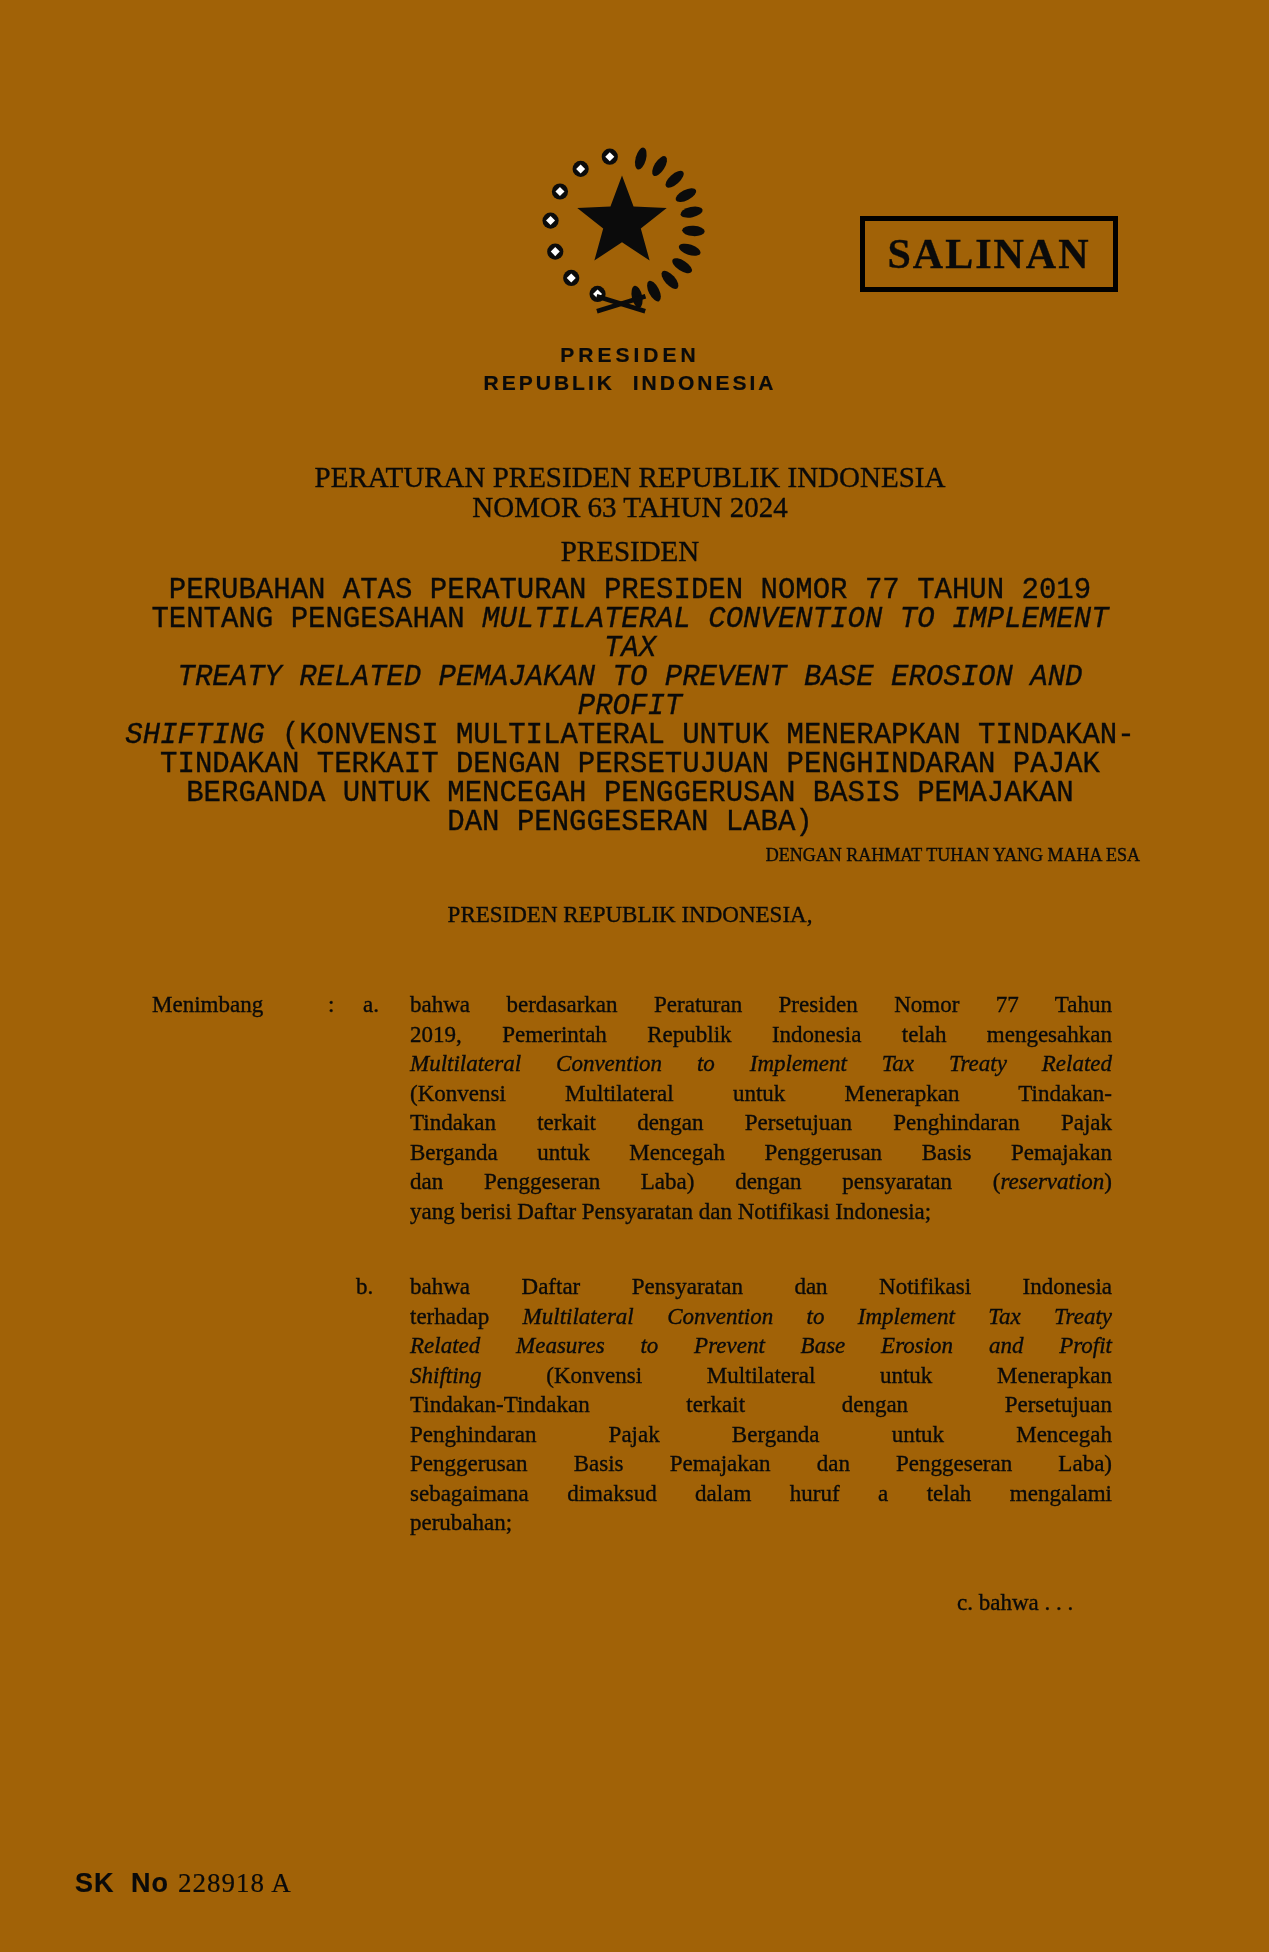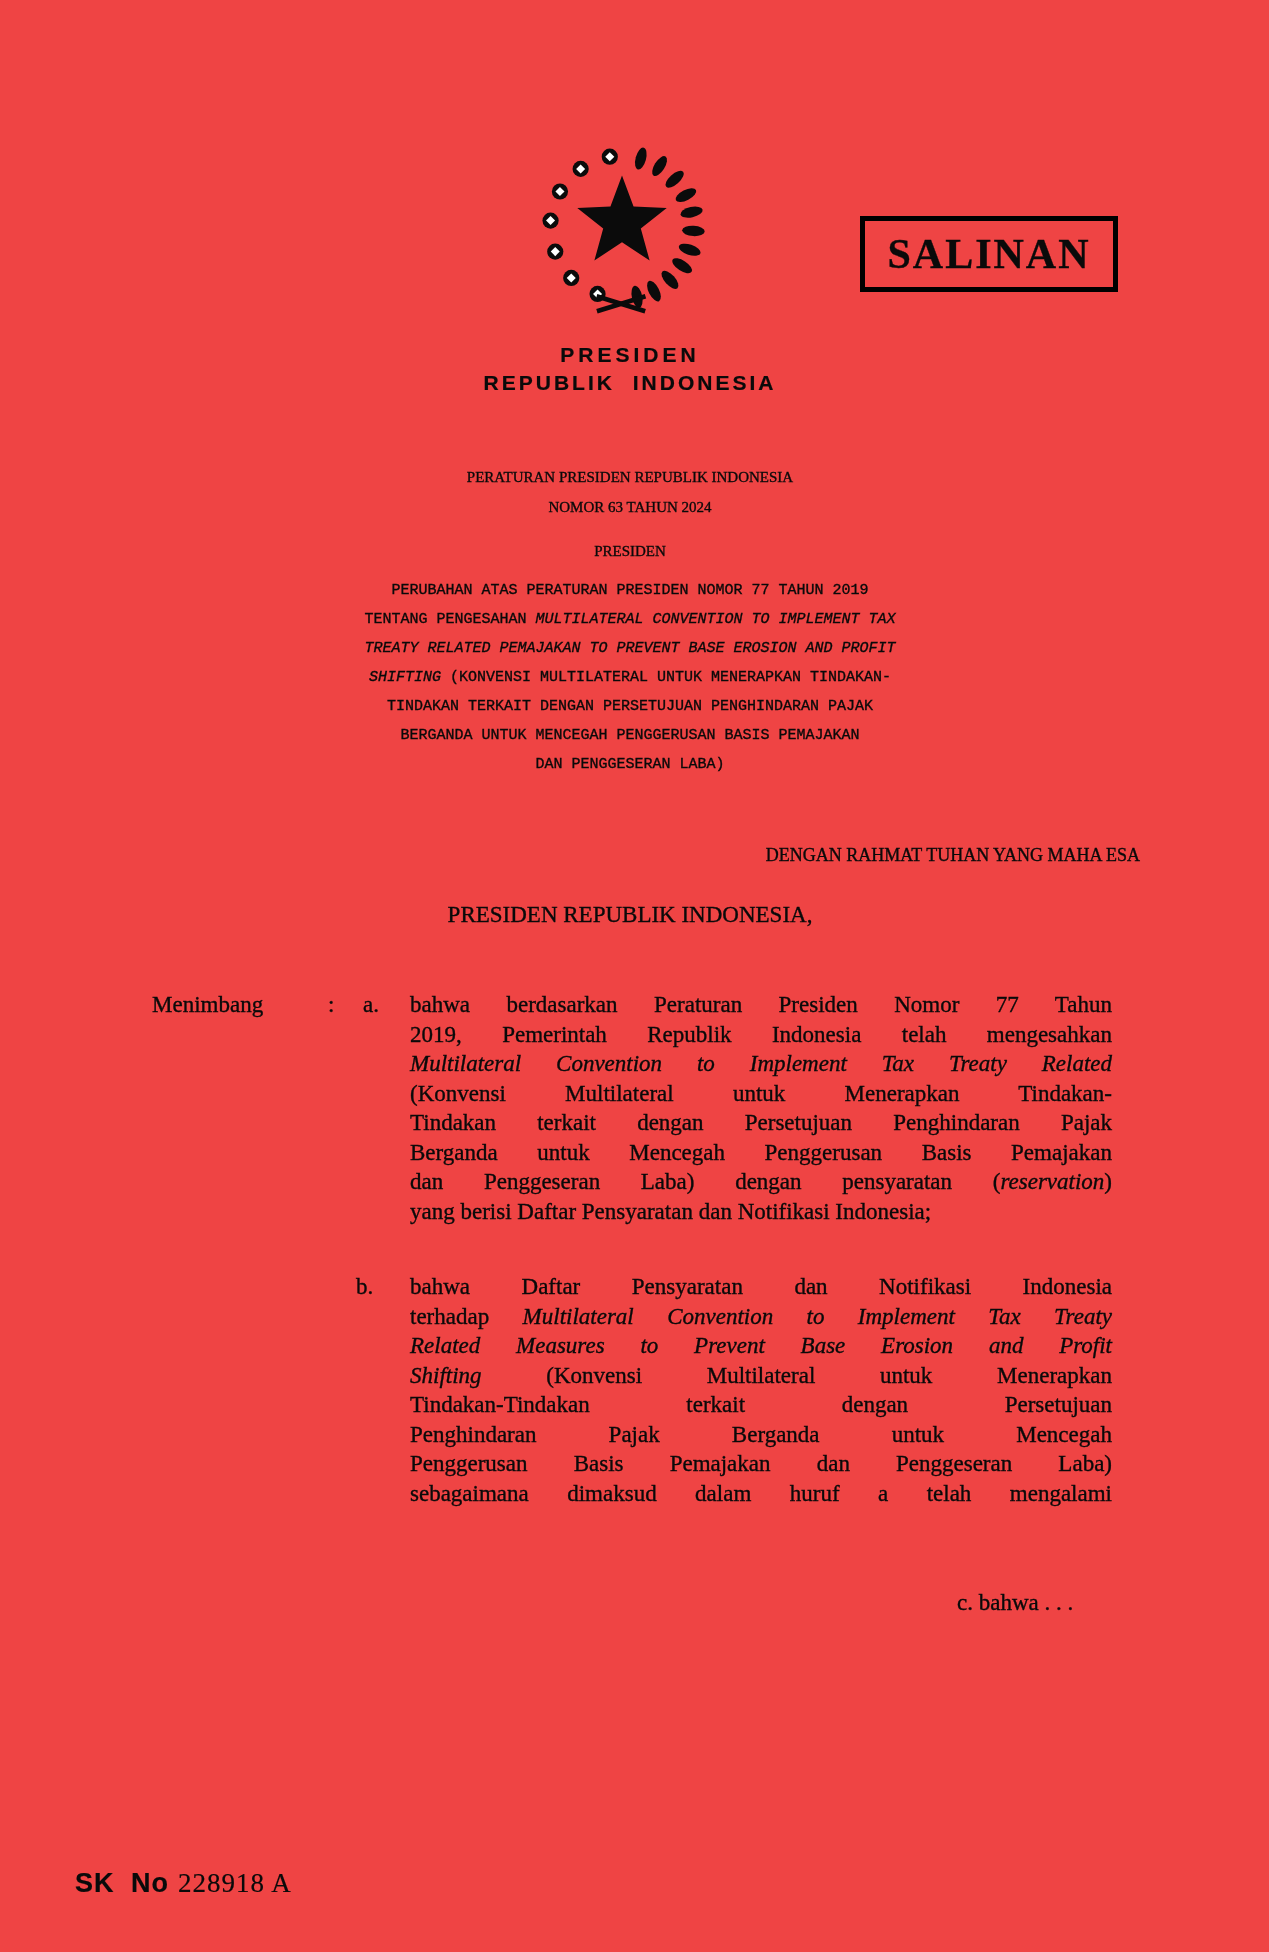--- a/index.html
+++ b/index.html
@@ -1,20 +1,20 @@
 <!DOCTYPE html>
 <html><head>
 <meta charset="utf-8">
 <style>
   html,body { margin:0; padding:0; background:#e8e8e8; }
   .page {
     position:relative;
     width:1269px; height:1952px;
     margin:0 auto;
-    background:#ef4444;
+    background:#a16207;
     font-family:"Liberation Serif", serif;
     color:#0a0a0a;
     -webkit-text-stroke:0.35px #0a0a0a;
     overflow:hidden;
   }
   .abs { position:absolute; }
 
   
   .emblem { left:528px; top:132px; width:188px; height:196px; }
 
@@ -30,21 +30,21 @@
   }
 
   
   .letterhead { left:135px; top:342px; width:990px; text-align:center;
     font-family:"Liberation Sans", sans-serif; font-weight:bold;
     -webkit-text-stroke:0.2px #0a0a0a; }
   .lh1 { font-size:21px; letter-spacing:4px; line-height:26px; }
   .lh2 { font-size:21px; letter-spacing:3px; word-spacing:9px; line-height:26px; margin-top:2px; }
 
   
-  .title-block { left:120px; top:462px; width:1020px; text-align:center; font-size:15px; }
+  .title-block { left:120px; top:462px; width:1020px; text-align:center; font-size:29px; }
   .t-line { line-height:30px; }
   .t-tentang { line-height:30px; margin-top:14px; }
   .center-lines { margin-top:10px; }
   .center-lines .tline { text-align:center; line-height:29px;font-family:Liberation Mono, monospace; }
 
   .invocation { left:120px; top:845px; width:1020px; text-align:right; font-size:18px; }
   .authority  { left:120px; top:902px; width:1020px; text-align:center; font-size:23px; }
 
   
   .menimbang-label { left:152px; top:990px; font-size:23px; line-height:29.5px; }
@@ -153,20 +153,21 @@
   <div class="abs marker-b">b.</div>
   <div class="abs para para-b justify-lines">
       <div class="tline"><span>bahwa Daftar Pensyaratan dan Notifikasi Indonesia</span></div>
       <div class="tline"><span>terhadap </span><em>Multilateral Convention to Implement Tax Treaty</em></div>
       <div class="tline"><em>Related Measures to Prevent Base Erosion and Profit</em></div>
       <div class="tline"><em>Shifting</em><span> (Konvensi Multilateral untuk Menerapkan</span></div>
       <div class="tline"><span>Tindakan-Tindakan terkait dengan Persetujuan</span></div>
       <div class="tline"><span>Penghindaran Pajak Berganda untuk Mencegah</span></div>
       <div class="tline"><span>Penggerusan Basis Pemajakan dan Penggeseran Laba)</span></div>
       <div class="tline"><span>sebagaimana dimaksud dalam huruf a telah mengalami</span></div>
+      <div class="tline last"><span>perubahan;</span></div>
     </div>
 
   <div class="abs continuation">c. bahwa . . .</div>
 
   <div class="abs sk-stamp">
     <span class="sk-prefix">SK No</span><span class="sk-number">228918 A</span>
   </div>
 
 </div>
 

